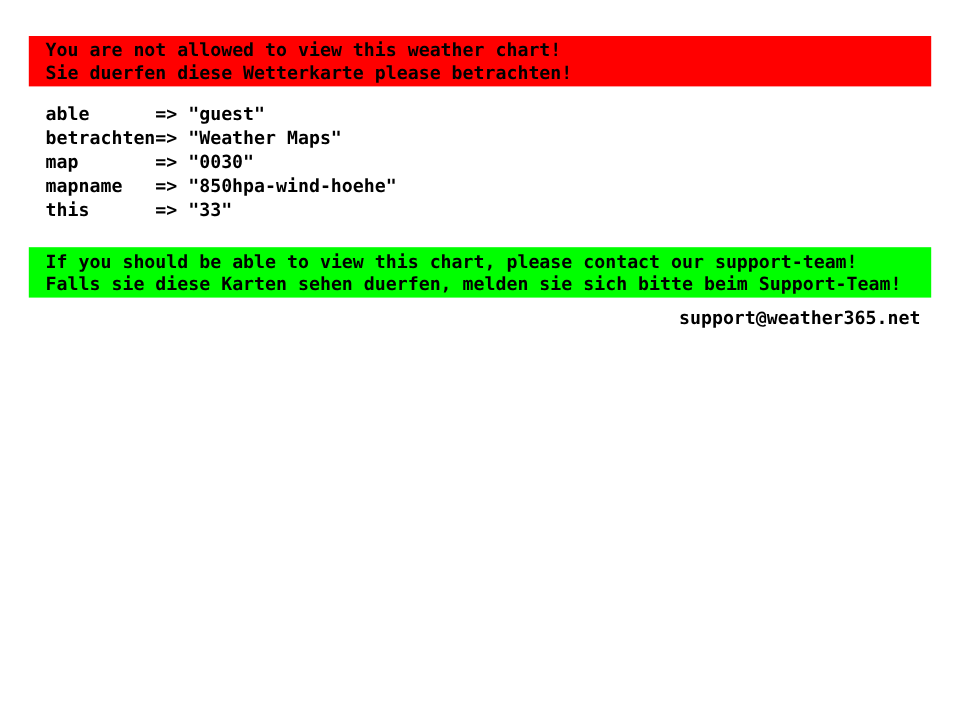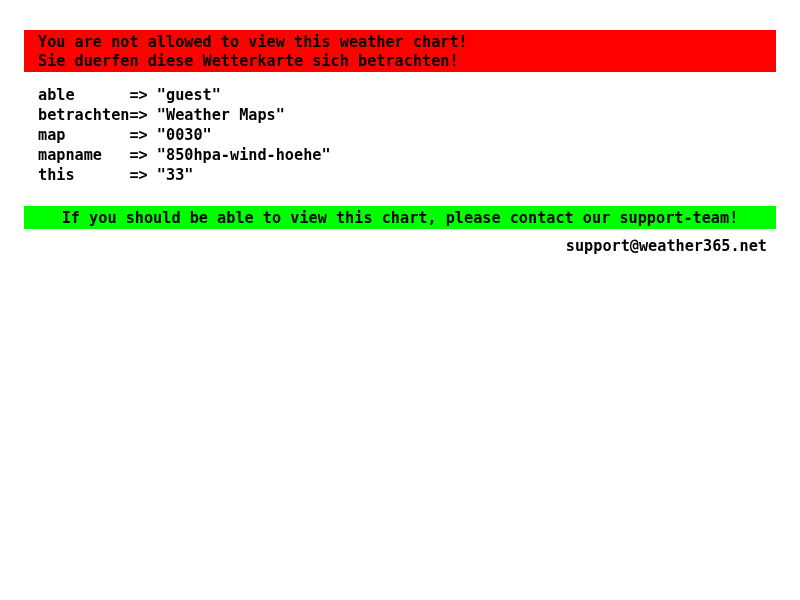--- a/index.html
+++ b/index.html
@@ -24,21 +24,20 @@
     white-space: nowrap;
     overflow: hidden;
   }
   .banner.error {
     background: #ff0000;
     margin-top: 23px;
   }
   .banner.info {
     background: #00ff00;
     margin-top: 21px;
-    text-align: center;
   }
   .kv {
     margin: 13px 0 0 14px;
     line-height: 20px;
   }
   .kv-row { white-space: pre; }
   .kv-key {
     display: inline-block;
     width: 10ch;
   }
@@ -52,32 +51,33 @@
     white-space: nowrap;
   }
 </style>
 </head>
 <body>
 
 <div class="content">
 
   <div class="banner error">
     <div>You are not allowed to view this weather chart!</div>
-    <div>Sie duerfen diese Wetterkarte sich betrachten!</div>
+    <div>Sie duerfen diese Wetterkarte please betrachten!</div>
   </div>
 
   <div class="kv">
     <div class="kv-row"><span class="kv-key">able</span><span class="kv-arrow">=&gt;</span><span class="kv-value">"guest"</span></div>
     <div class="kv-row"><span class="kv-key">betrachten</span><span class="kv-arrow">=&gt;</span><span class="kv-value">"Weather Maps"</span></div>
     <div class="kv-row"><span class="kv-key">map</span><span class="kv-arrow">=&gt;</span><span class="kv-value">"0030"</span></div>
     <div class="kv-row"><span class="kv-key">mapname</span><span class="kv-arrow">=&gt;</span><span class="kv-value">"850hpa-wind-hoehe"</span></div>
     <div class="kv-row"><span class="kv-key">this</span><span class="kv-arrow">=&gt;</span><span class="kv-value">"33"</span></div>
   </div>
 
   <div class="banner info">
     <div>If you should be able to view this chart, please contact our support-team!</div>
+    <div>Falls sie diese Karten sehen duerfen, melden sie sich bitte beim Support-Team!</div>
   </div>
 
   <div class="footer">
     <span>support@weather365.net</span>
   </div>
 
 </div>
 
 </body></html>

